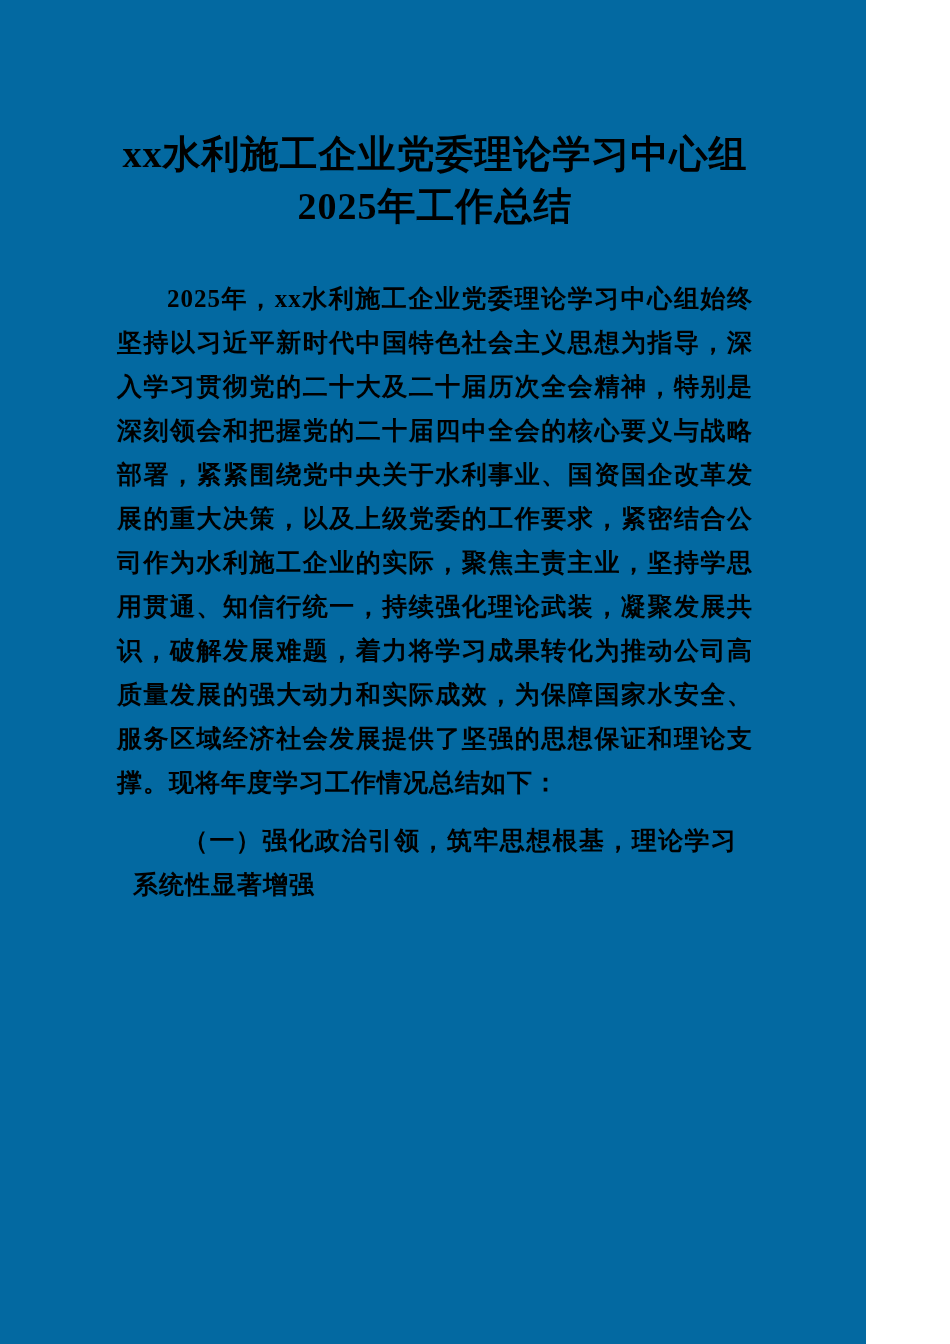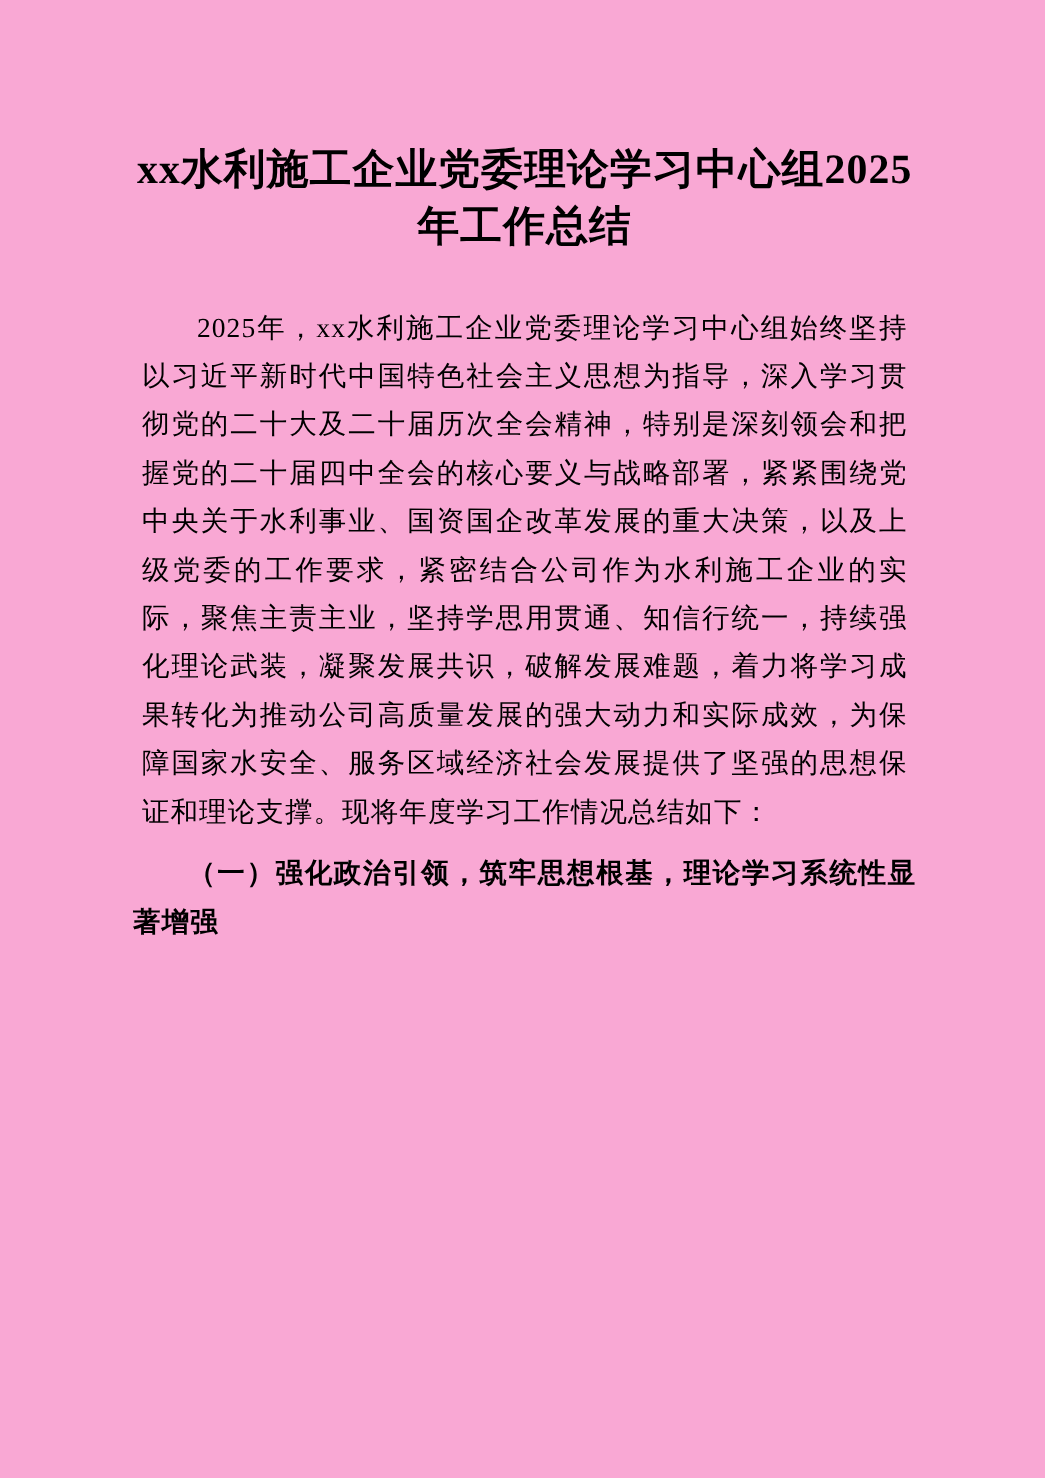--- a/index.html
+++ b/index.html
@@ -8,62 +8,63 @@
     background: #ffffff;
   }
   body {
     width: 950px;
     height: 1344px;
     color: #000000;
     font-family: "Liberation Serif", "DejaVu Serif", serif;
     overflow: hidden;
   }
   .page {
-    width: 950px;
+    width: 866px;
     height: 1344px;
-    background: #f9a8d4;
+    background: #0369a1;
     box-sizing: border-box;
     padding: 128px 113px 0 117px;
   }
   .doc-title {
     font-size: 38px;
     font-weight: bold;
     text-align: center;
     line-height: 1.38;
     letter-spacing: 1px;
     margin: 0 0 44px 0;
     font-family: "Liberation Serif", "DejaVu Serif", serif;
   }
   .para {
     font-size: 25px;
     line-height: 44px;
     letter-spacing: 1px;
     text-align: justify;
     text-indent: 2em;
-    margin: 12px;
+    margin: 0;
     font-family: "Liberation Serif", "DejaVu Serif", serif;
+    font-weight: bold;
   }
   .heading-1 {
     font-size: 25px;
     line-height: 44px;
     letter-spacing: 1px;
     font-weight: bold;
     text-indent: 2em;
     margin: 0;
     font-family: "Liberation Sans", "DejaVu Sans", sans-serif;
   }
   .heading-2 {
     font-size: 25px;
     line-height: 44px;
     letter-spacing: 1px;
     font-weight: bold;
     text-align: justify;
     text-indent: 2em;
-    margin: 4px;
-    font-family: Liberation Serif, serif;
+    margin: 16px;
+    font-family: Liberation Mono, monospace;
   }
 </style>
 </head>
 <body>
 
 <div class="page">
   <h1 class="doc-title">xx水利施工企业党委理论学习中心组2025年工作总结</h1>
 
   <p class="para">2025年，xx水利施工企业党委理论学习中心组始终坚持以习近平新时代中国特色社会主义思想为指导，深入学习贯彻党的二十大及二十届历次全会精神，特别是深刻领会和把握党的二十届四中全会的核心要义与战略部署，紧紧围绕党中央关于水利事业、国资国企改革发展的重大决策，以及上级党委的工作要求，紧密结合公司作为水利施工企业的实际，聚焦主责主业，坚持学思用贯通、知信行统一，持续强化理论武装，凝聚发展共识，破解发展难题，着力将学习成果转化为推动公司高质量发展的强大动力和实际成效，为保障国家水安全、服务区域经济社会发展提供了坚强的思想保证和理论支撑。现将年度学习工作情况总结如下：</p>
 

